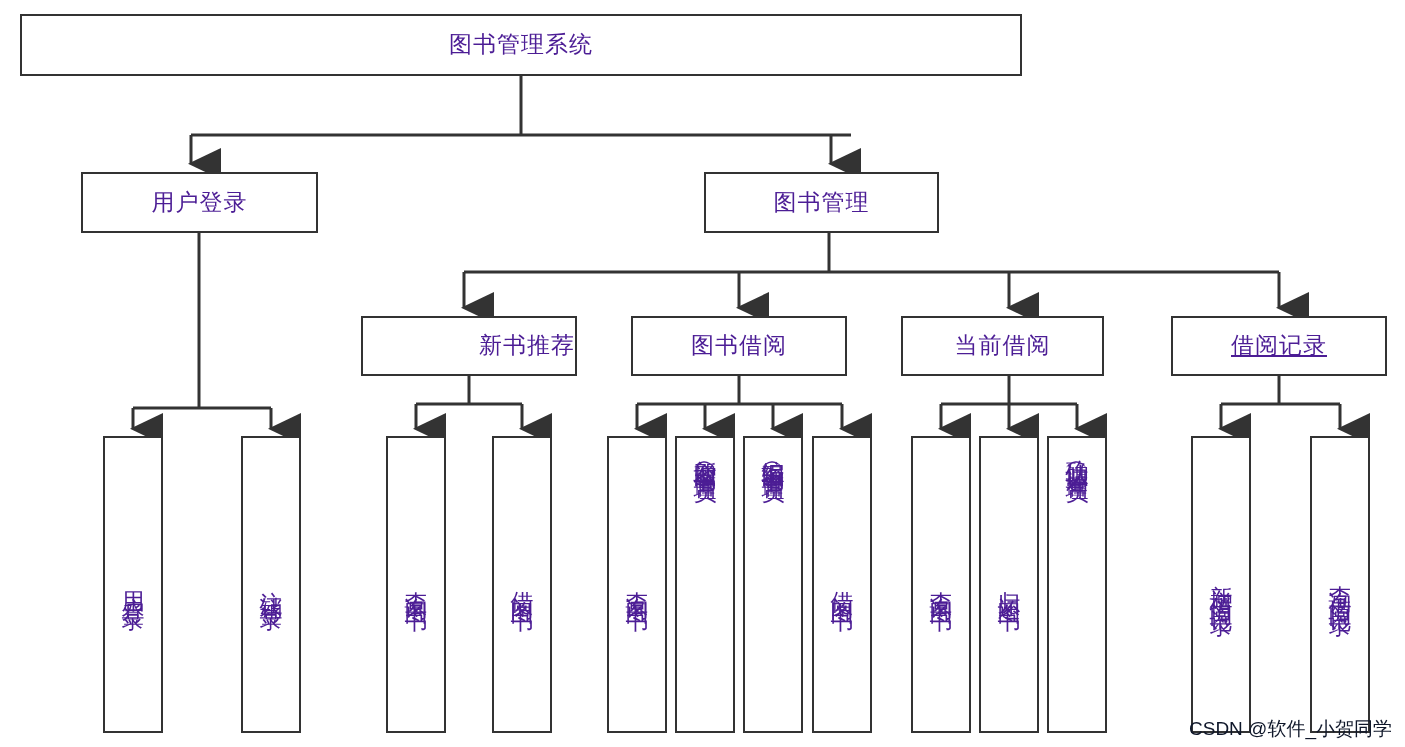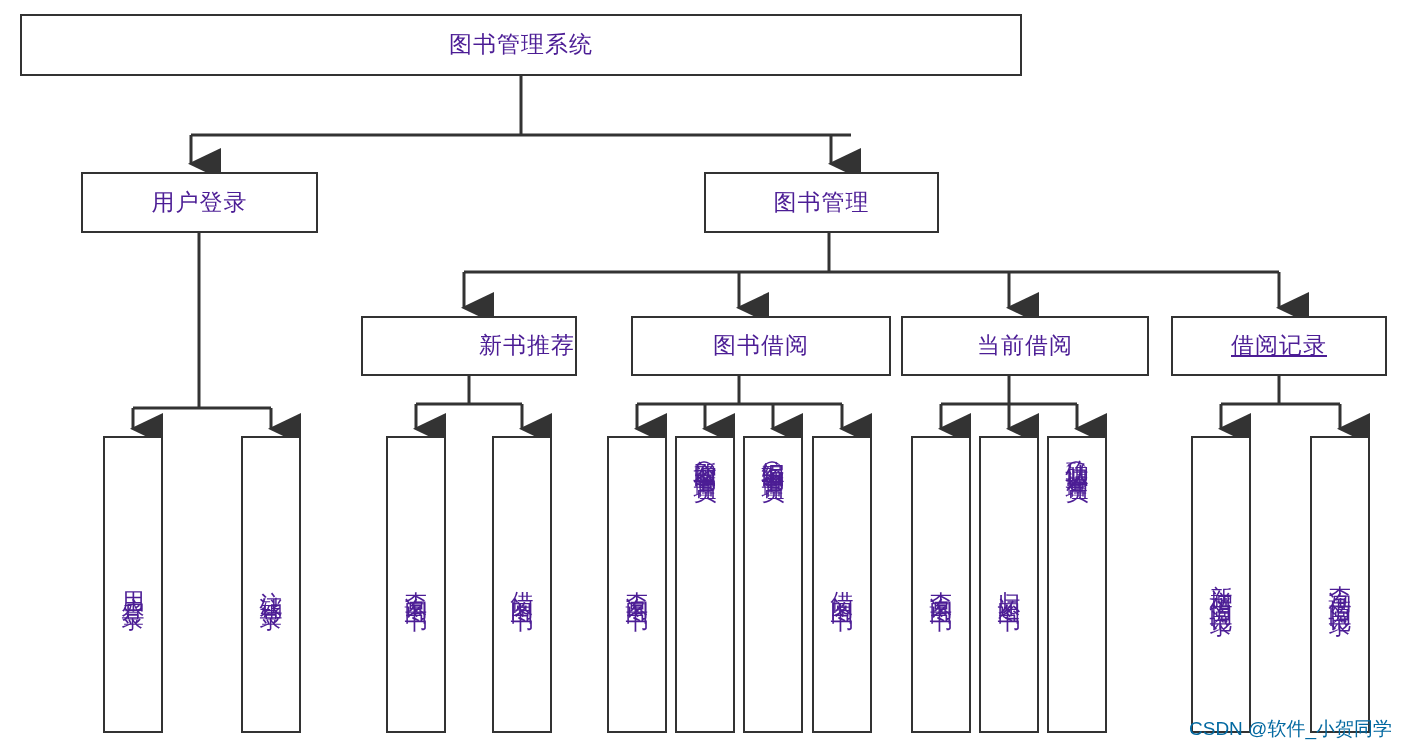--- a/index.html
+++ b/index.html
@@ -61,21 +61,21 @@
   }
   .node.vert.tall .label {
     letter-spacing: 3px;
   }
   .node.vert.centered {
     align-items: center;
     padding-top: 0;
   }
   .watermark {
     position: absolute;
-    color: #0369a1;
+    color: #0f172a;
     font-size: 19px;
     white-space: nowrap;
     z-index: 5;
     font-family: "Liberation Sans", "DejaVu Sans", sans-serif;
   }
 </style>
 </head>
 <body>
 
 <div id="canvas">
@@ -141,25 +141,25 @@
   </div>
 
   <div class="node horiz" style="left:704px; top:172px; width:235px; height:61px;">
     <span class="label">图书管理</span>
   </div>
 
   <div class="node horiz" style="left:361px; top:316px; width:216px; height:60px;justify-content:flex-end;">
     <span class="label">新书推荐</span>
   </div>
 
-  <div class="node horiz" style="left:631px; top:316px; width:260px; height:60px;">
+  <div class="node horiz" style="left:631px; top:316px; width:216px; height:60px;">
     <span class="label">图书借阅</span>
   </div>
 
-  <div class="node horiz" style="left:901px; top:316px; width:248px; height:60px;">
+  <div class="node horiz" style="left:901px; top:316px; width:203px; height:60px;">
     <span class="label">当前借阅</span>
   </div>
 
   <div class="node horiz" style="left:1171px; top:316px; width:216px; height:60px;text-decoration:underline;">
     <span class="label">借阅记录</span>
   </div>
 
   <div class="node vert centered" style="left:103px; top:436px; width:60px; height:297px;">
     <span class="label">用户登录</span>
   </div>

